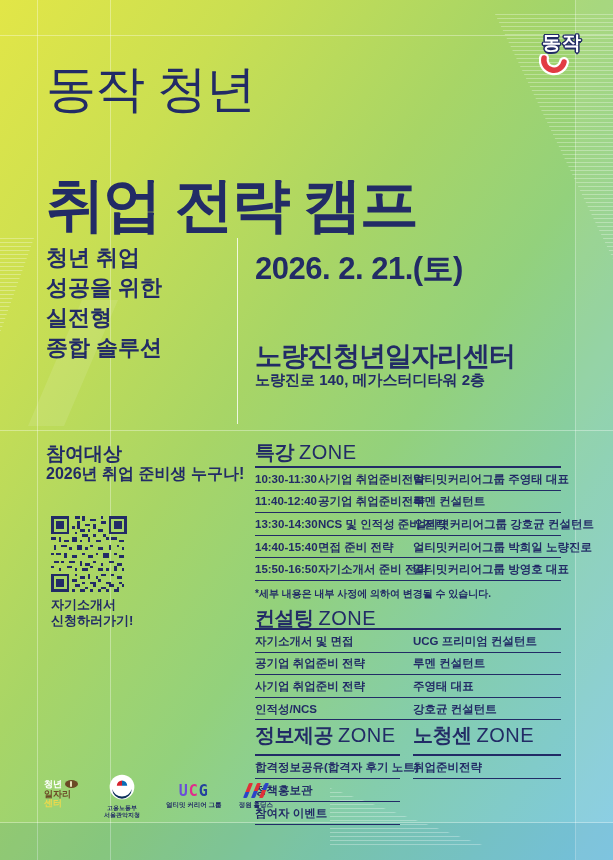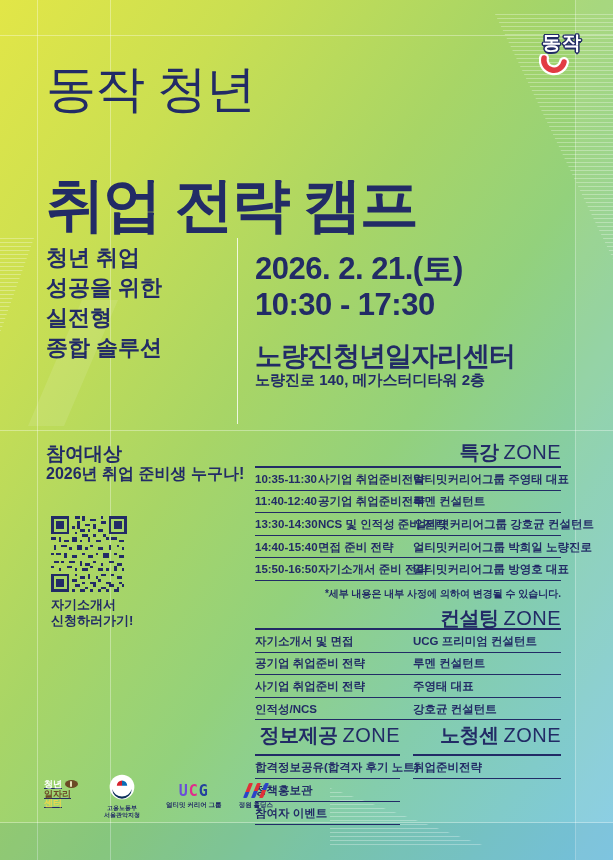--- a/index.html
+++ b/index.html
@@ -35,39 +35,39 @@
   .ev-time{position:absolute;left:255px;top:287px;font-size:31px;font-weight:600;letter-spacing:-.5px;}
   .ev-venue{position:absolute;left:255px;top:338px;font-size:27px;font-weight:800;letter-spacing:-1px;}
   .ev-addr{position:absolute;left:255px;top:371px;font-size:15px;font-weight:600;}
   
   .aud-label{position:absolute;left:46px;top:441px;font-size:19px;font-weight:800;}
   .aud-desc{position:absolute;left:46px;top:464px;font-size:16px;font-weight:600;}
   .qr{position:absolute;left:51px;top:516px;width:76px;height:76px;}
   .qr-cap{position:absolute;left:51px;top:597px;font-size:13px;font-weight:800;line-height:16px;}
   
   .rz{position:absolute;left:255px;top:437px;width:306px;}
-  .zblock{position:absolute;left:0;width:306px;text-align:right;}
+  .zblock{position:absolute;left:0;width:306px;}
   .zone-head{font-size:20px;font-weight:800;letter-spacing:-.5px;white-space:nowrap;}
   .zone-head .en{font-weight:500;letter-spacing:.5px;}
   .tbl{border-top:2px solid #222b66;}
   .row{position:relative;height:21.6px;border-bottom:1px solid #222b66;font-size:11.5px;font-weight:600;white-space:nowrap;}
   .row span{position:absolute;top:50%;transform:translateY(-50%);}
   .c0{left:0;}
   .c1{left:63px;}
   .c2{left:158px;}
   .note{font-size:10px;font-weight:700;margin-top:6px;}
   .subcol{position:absolute;top:0;}
   .subcol.l{left:0;width:145px;}
   .subcol.r{left:158px;width:148px;}
   .subcol .row span{position:static;transform:none;}
   .subcol .row{display:flex;align-items:center;height:22px;}
   
   .footer{position:absolute;left:44px;top:772px;height:48px;display:flex;align-items:center;gap:17px;}
   .flogo{text-align:center;}
-  .jlogo{position:relative;width:34px;height:32px;text-decoration:underline;}
+  .jlogo{position:relative;width:34px;height:32px;}
   .jlogo .bean{position:absolute;right:0;top:0;width:13px;height:8px;background:#6b4a26;border-radius:50%;}
   .jlogo .bean::after{content:"";position:absolute;left:5px;top:1px;width:2px;height:6px;background:#e7e2ba;border-radius:2px;}
   .jlogo .jl{font-size:9px;font-weight:800;line-height:9.5px;text-align:left;letter-spacing:0;}
   .jl .w{color:#fff;} .jl .b{color:#6b4a26;} .jl .y{color:#ead94e;}
   .gov{width:54px;}
   .gov-cap{font-size:6px;font-weight:700;line-height:7px;margin-top:1px;}
   .ucg-tx{font-family:"DejaVu Sans Mono","Liberation Mono",monospace;font-size:15px;font-weight:800;letter-spacing:1px;}
   .ucg-tx .u{color:#6a4fd8;} .ucg-tx .c{color:#e12a8c;} .ucg-tx .g{color:#24409e;}
   .ucg-cap{font-size:6.5px;font-weight:700;margin-top:1px;}
   .jw{display:flex;gap:4px;justify-content:center;height:16px;}
@@ -107,21 +107,20 @@
   <div class="t2">취업 전략 캠프</div>
 
   <div class="divider"></div>
   <div class="tagline">
     <div>청년 취업</div>
     <div>성공을 위한</div>
     <div>실전형</div>
     <div>종합 솔루션</div>
   </div>
   <div class="ev-date">2026. 2. 21.(토)</div>
-  <div class="ev-time">10:30 - 17:30</div>
   <div class="ev-venue">노량진청년일자리센터</div>
   <div class="ev-addr">노량진로 140, 메가스터디타워 2층</div>
 
   <div class="aud-label">참여대상</div>
   <div class="aud-desc">2026년 취업 준비생 누구나!</div>
   <svg class="qr" viewBox="0 0 29 29" shape-rendering="crispEdges">
     <g fill="#222b66">
       <path d="M0 0h7v7H0zM22 0h7v7h-7zM0 22h7v7H0z"></path>
       <path d="M2 2h3v3H2zM24 2h3v3h-3zM2 24h3v3H2z" fill="#222b66"></path>
       <rect x="1" y="1" width="5" height="5" fill="none"></rect>
@@ -147,21 +146,21 @@
   <div class="rz">
 
     <div class="zblock" style="top:2px">
       <div class="zone-head">
         <span>특강</span>
         <span class="en">ZONE</span>
       </div>
     </div>
     <div class="zblock tbl" style="top:29px">
       <div class="row">
-        <span class="c0">10:35-11:30</span>
+        <span class="c0">10:30-11:30</span>
         <span class="c1">사기업 취업준비전략</span>
         <span class="c2">얼티밋커리어그룹 주영태 대표</span>
       </div>
       <div class="row">
         <span class="c0">11:40-12:40</span>
         <span class="c1">공기업 취업준비전략</span>
         <span class="c2">루멘 컨설턴트</span>
       </div>
       <div class="row">
         <span class="c0">13:30-14:30</span>

